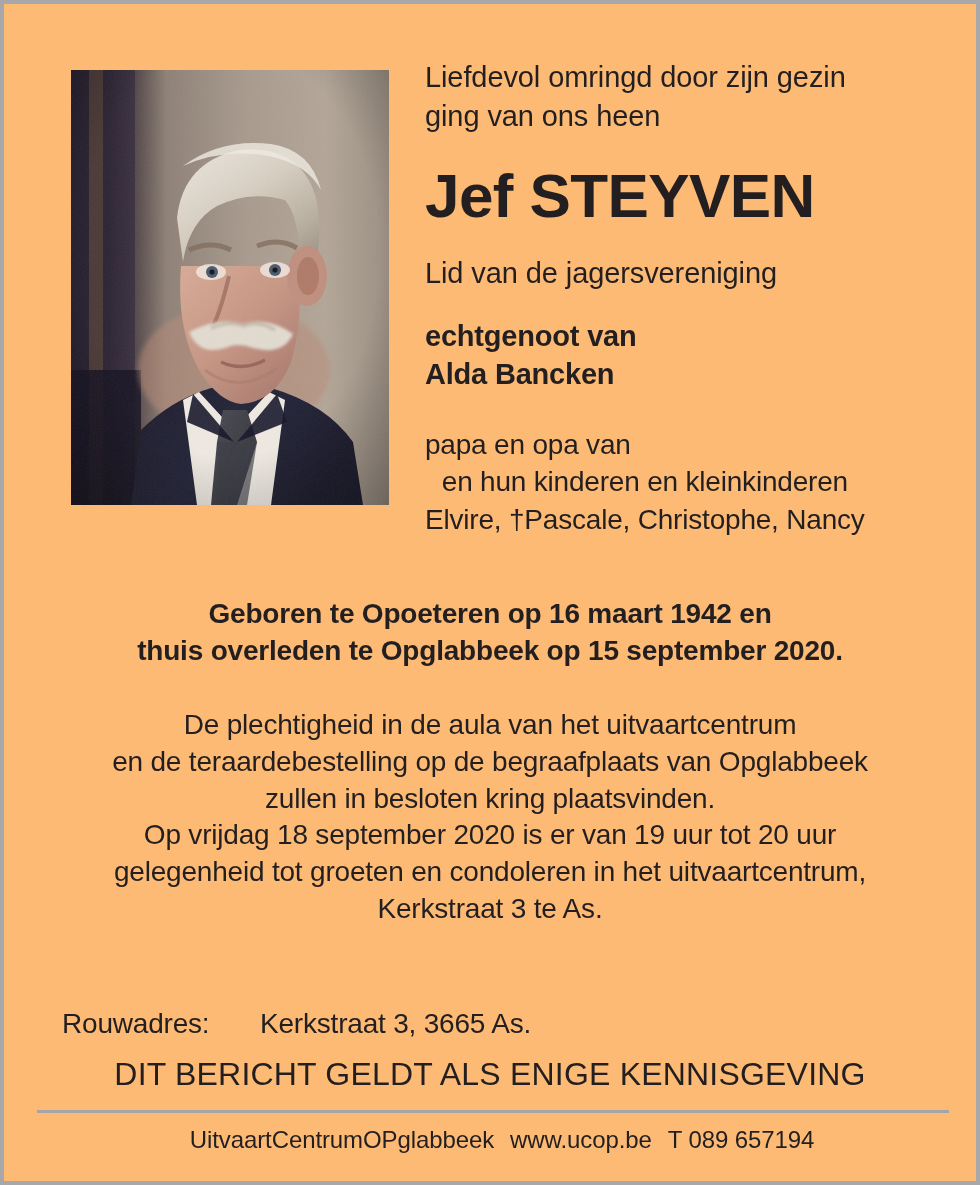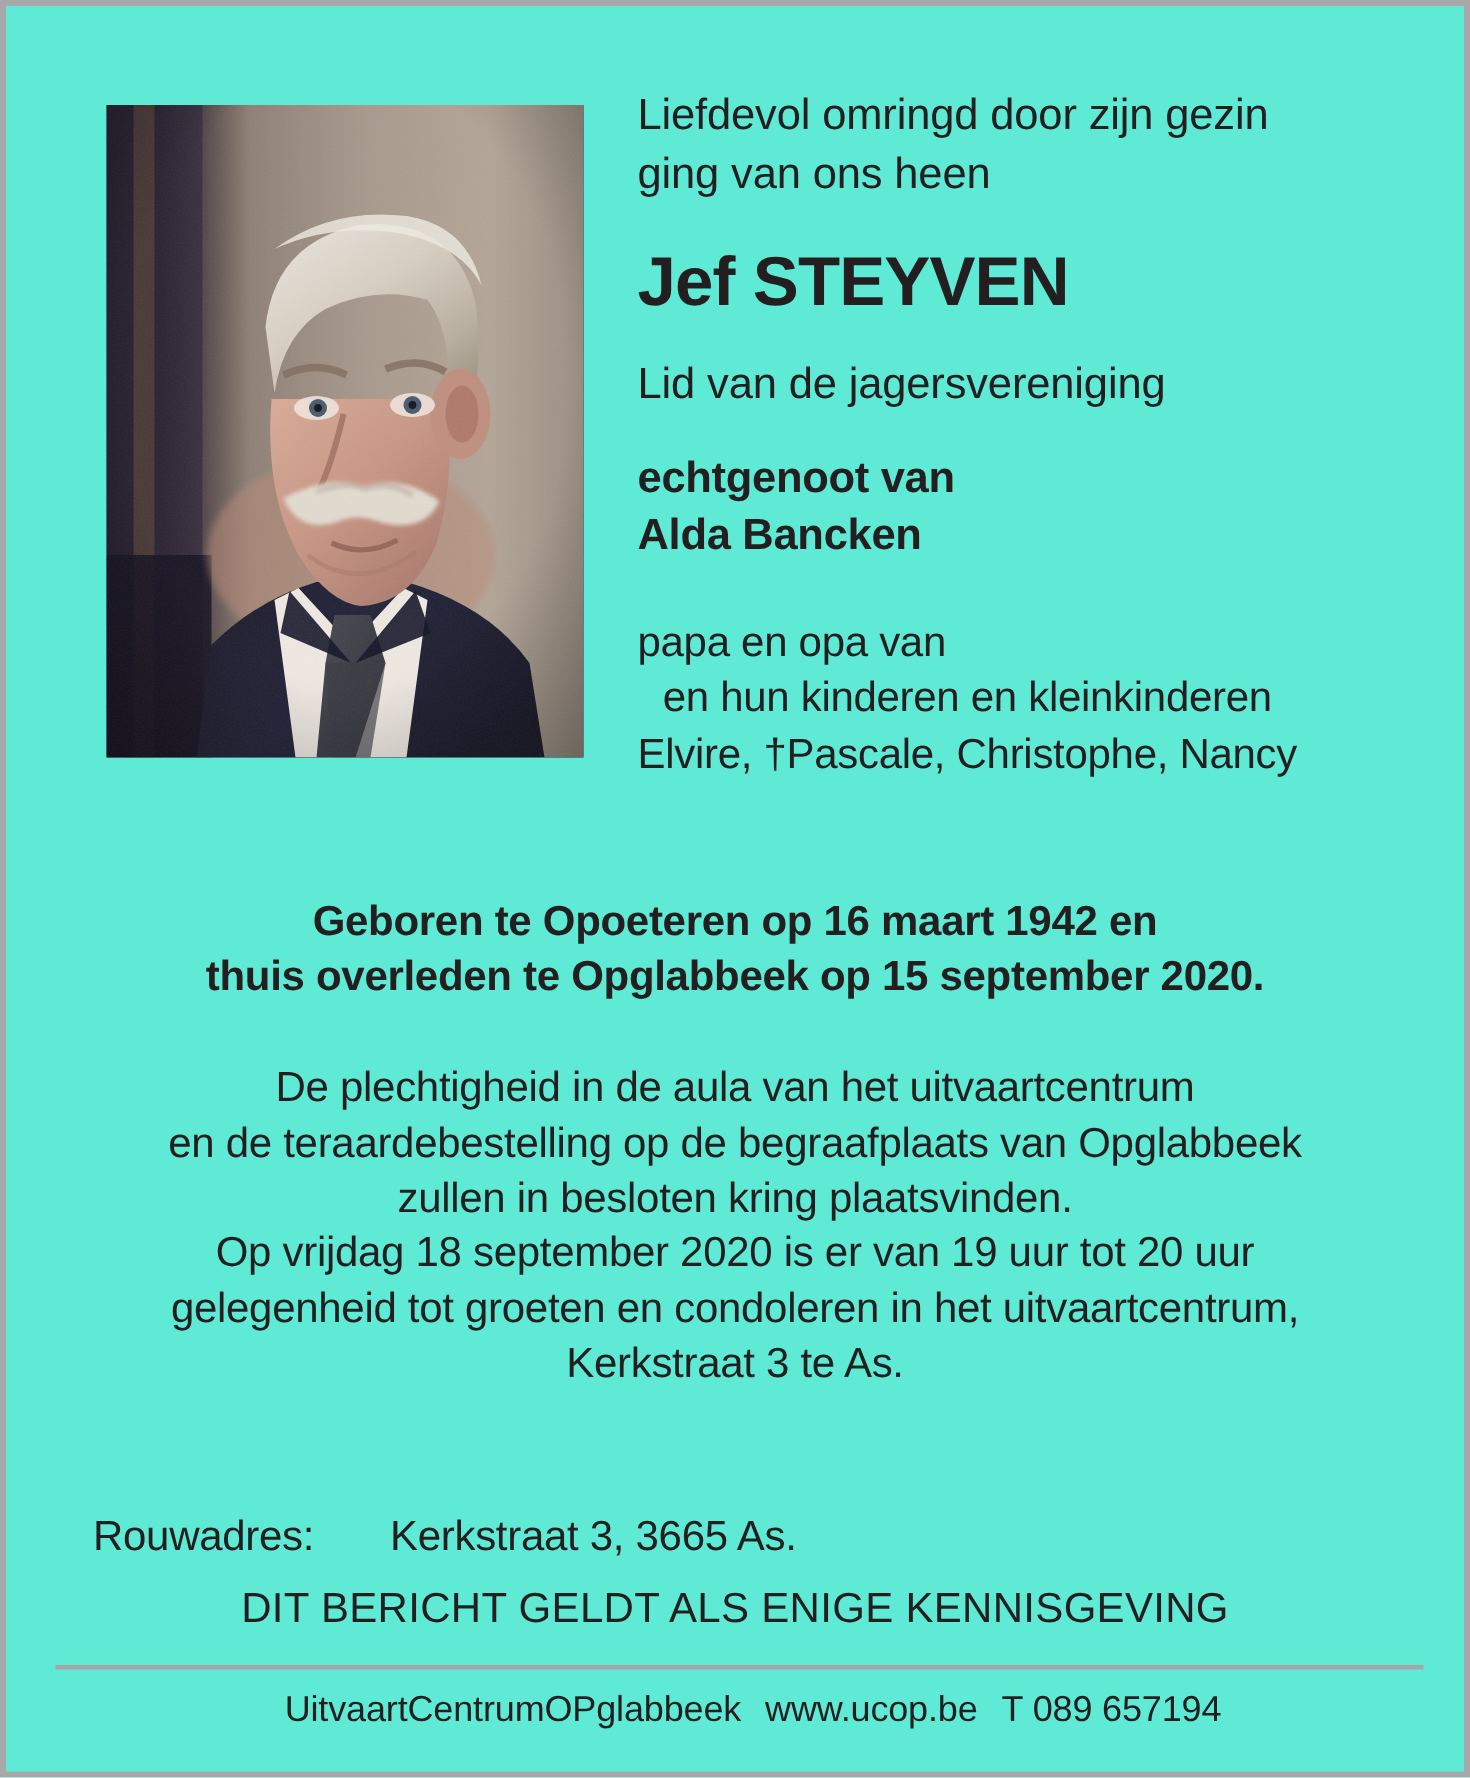--- a/index.html
+++ b/index.html
@@ -9,21 +9,21 @@
   }
   body {
     font-family: "Liberation Sans", sans-serif;
     -webkit-font-smoothing: antialiased;
   }
 
   .page {
     position: relative;
     width: 980px;
     height: 1185px;
-    background: #5eead4;
+    background: #fdba74;
     box-sizing: border-box;
     border: 4px solid #a8a8aa;
     overflow: hidden;
   }
 
   
   .top-area {
     position: absolute;
     left: 0;
     top: 0;
@@ -51,21 +51,21 @@
 
   .intro {
     font-size: 29px;
     line-height: 1.33;
     color: #231f20;
     font-weight: 400;
     letter-spacing: -0.1px;
   }
 
   .deceased-name {
-    font-size: 46px;
+    font-size: 62px;
     font-weight: 700;
     color: #231f20;
     letter-spacing: -0.6px;
     margin-top: 28px;
     margin-bottom: 0;
     line-height: 1.06;
   }
 
   .membership {
     font-size: 29px;
@@ -151,21 +151,21 @@
   }
   .address-lines .ln { display: block; }
 
   
   .notice {
     position: absolute;
     left: 0;
     top: 1052px;
     width: 972px;
     text-align: center;
-    font-size: 28px;
+    font-size: 32px;
     color: #231f20;
     letter-spacing: 0.2px;
   }
 
   
   .divider {
     position: absolute;
     left: 33px;
     top: 1106px;
     width: 912px;

